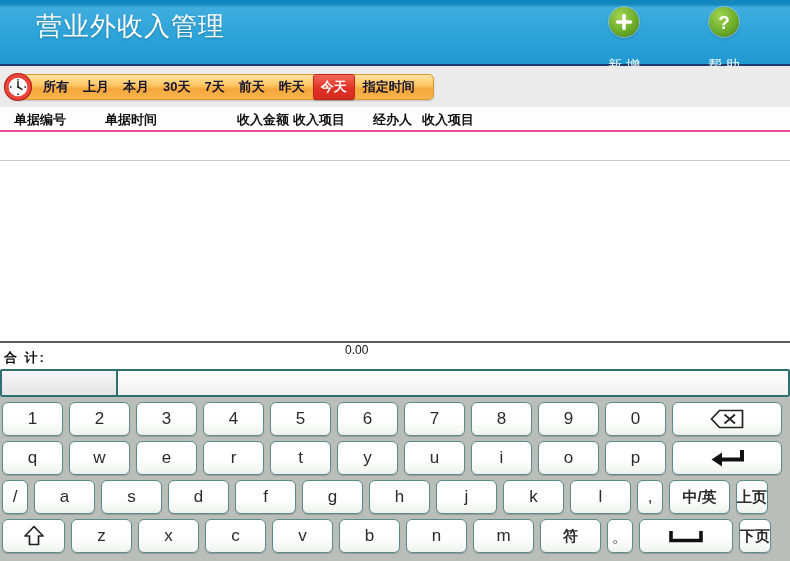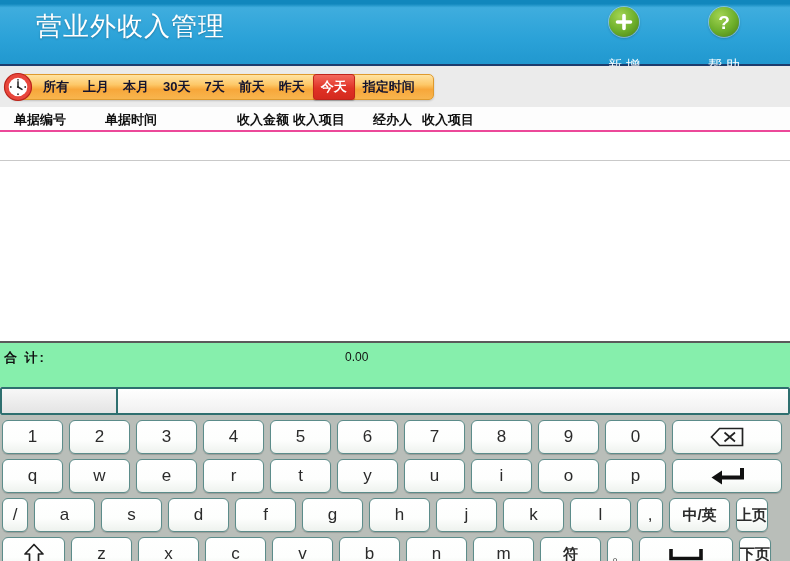--- a/index.html
+++ b/index.html
@@ -38,23 +38,23 @@
 
   
   .thead { position:relative; height:25px; flex:none; background:#fdfdfd;
     border-bottom:2px solid #ec4899; }
   .thead span { position:absolute; top:4px; font-size:13px; font-weight:bold; color:#111; }
   .c0{left:14px}.c1{left:105px}.c2{left:237px}.c3{left:293px}.c4{left:373px}.c5{left:422px}
   .tbody { flex:none; height:211px; background:#fff; border-bottom:2px solid #5a5a5a; }
   .empty-row { height:29px; border-bottom:1px solid #c9c9c9; }
 
   
-  .summary { position:relative; height:44px; flex:none; background:#86efac; }
+  .summary { position:relative; height:26px; flex:none; background:#ffffff; }
   .summary-label { position:absolute; left:4px; top:6px; font-size:13px; font-weight:bold; color:#111; letter-spacing:2px; }
-  .summary-total { position:absolute; left:345px; top:7px; font-size:12px; color:#111; }
+  .summary-total { position:absolute; left:345px; top:0; font-size:12px; color:#111; }
 
   
   .input-bar { height:28px; flex:none; display:flex; border:2px solid #2e6f6f; border-radius:2px; background:#fff; }
   .input-left { width:116px; flex:none; border-right:2px solid #2e6f6f;
     background:linear-gradient(180deg,#f7f7f7,#e4e4e4); }
   .input-main { flex:1; border:none; outline:none; font-size:15px; padding:0 6px;
     background:linear-gradient(180deg,#ffffff,#f0f0f0); }
 
   
   .keyboard { flex:1; background:#b9beb9; padding:5px 2px 0 2px; overflow:hidden; }

